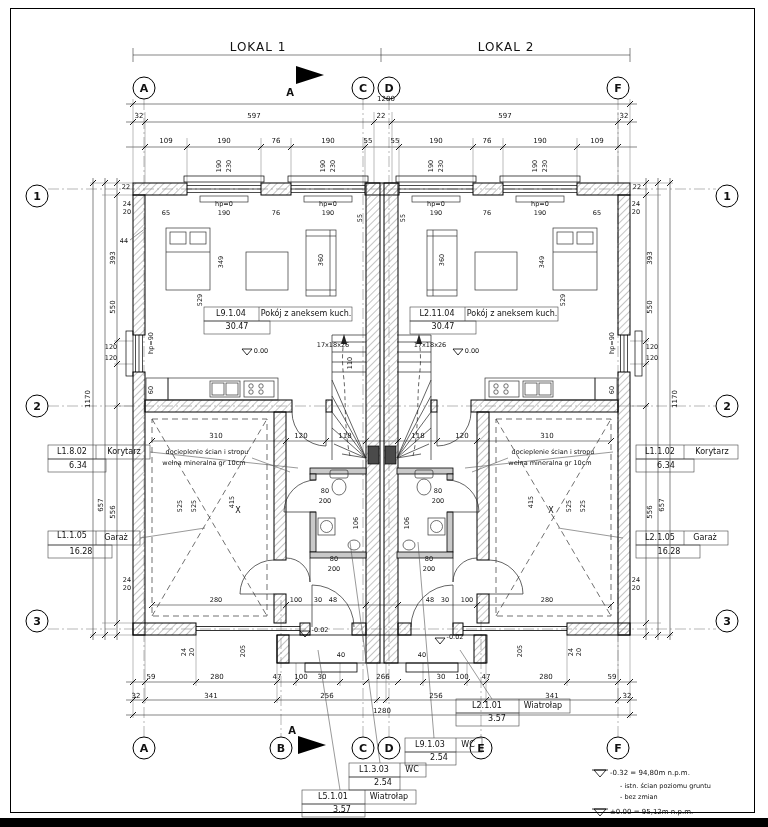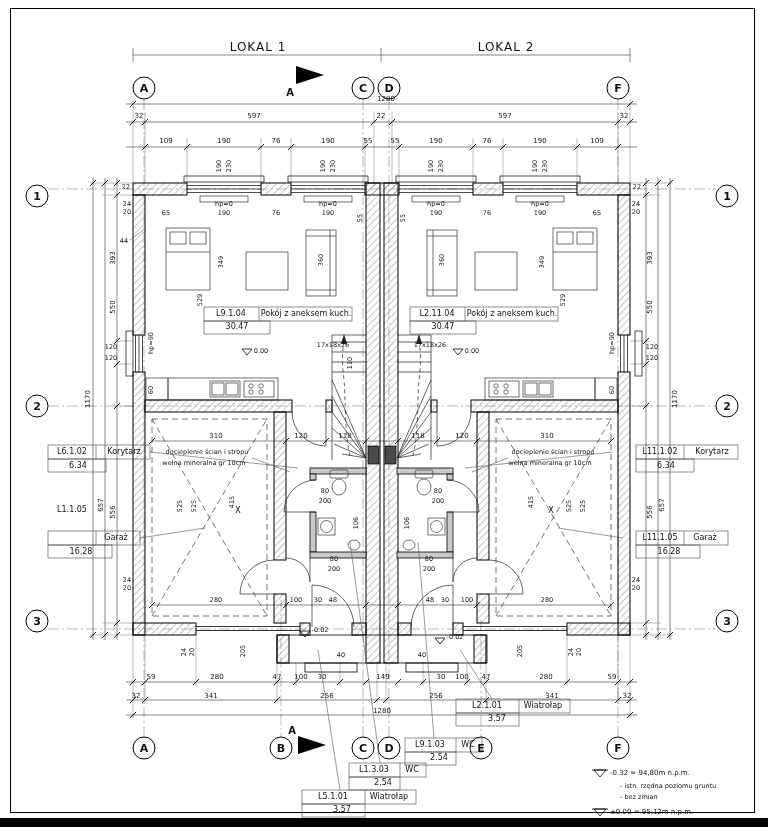--- a/index.html
+++ b/index.html
@@ -417,30 +417,30 @@
   <span class="t v" style="left:113px;top:512px">556</span>
 
   <span class="t v" style="left:675px;top:399px">1170</span>
   <span class="t v" style="left:662px;top:505px">657</span>
   <span class="t v" style="left:650px;top:258px">393</span>
   <span class="t v" style="left:650px;top:307px">550</span>
   <span class="t s6" style="left:652px;top:347px">120</span>
   <span class="t s6" style="left:652px;top:358px">120</span>
   <span class="t v" style="left:650px;top:512px">556</span>
 
-  <span class="t room" style="left:72px;top:452px">L6.1.02</span>
+  <span class="t room" style="left:72px;top:452px">L1.8.02</span>
   <span class="t room" style="left:124px;top:452px">Korytarz</span>
   <span class="t room" style="left:78px;top:466px">6.34</span>
-  <span class="t room" style="left:72px;top:510px">L1.1.05</span>
+  <span class="t room" style="left:72px;top:536px">L1.1.05</span>
   <span class="t room" style="left:116px;top:538px">Garaż</span>
   <span class="t room" style="left:81px;top:552px">16.28</span>
-  <span class="t room" style="left:660px;top:452px">L11.1.02</span>
+  <span class="t room" style="left:660px;top:452px">L1.1.02</span>
   <span class="t room" style="left:712px;top:452px">Korytarz</span>
   <span class="t room" style="left:666px;top:466px">6.34</span>
-  <span class="t room" style="left:660px;top:538px">L11.1.05</span>
+  <span class="t room" style="left:660px;top:538px">L2.1.05</span>
   <span class="t room" style="left:705px;top:538px">Garaż</span>
   <span class="t room" style="left:669px;top:552px">16.28</span>
 
   <span class="t s6" style="left:224px;top:204px">hp=0</span>
   <span class="t s6" style="left:328px;top:204px">hp=0</span>
   <span class="t s6" style="left:436px;top:204px">hp=0</span>
   <span class="t s6" style="left:540px;top:204px">hp=0</span>
   <span class="t s6" style="left:224px;top:213px">190</span>
   <span class="t s6" style="left:328px;top:213px">190</span>
   <span class="t s6" style="left:436px;top:213px">190</span>
@@ -527,21 +527,21 @@
   <span class="t v s6" style="left:184px;top:652px">24</span>
   <span class="t v s6" style="left:192px;top:652px">20</span>
   <span class="t v s6" style="left:571px;top:652px">24</span>
   <span class="t v s6" style="left:579px;top:652px">20</span>
 
   <span class="t" style="left:151px;top:677px">59</span>
   <span class="t" style="left:217px;top:677px">280</span>
   <span class="t" style="left:277px;top:677px">47</span>
   <span class="t" style="left:301px;top:677px">100</span>
   <span class="t" style="left:322px;top:677px">30</span>
-  <span class="t" style="left:383px;top:677px">149</span>
+  <span class="t" style="left:383px;top:677px">266</span>
   <span class="t" style="left:441px;top:677px">30</span>
   <span class="t" style="left:462px;top:677px">100</span>
   <span class="t" style="left:486px;top:677px">47</span>
   <span class="t" style="left:546px;top:677px">280</span>
   <span class="t" style="left:612px;top:677px">59</span>
   <span class="t" style="left:136px;top:696px">32</span>
   <span class="t" style="left:211px;top:696px">341</span>
   <span class="t" style="left:327px;top:696px">256</span>
   <span class="t" style="left:436px;top:696px">256</span>
   <span class="t" style="left:552px;top:696px">341</span>
@@ -555,17 +555,17 @@
   <span class="t room" style="left:468px;top:745px">WC</span>
   <span class="t room" style="left:439px;top:758px">2.54</span>
   <span class="t room" style="left:374px;top:770px">L1.3.03</span>
   <span class="t room" style="left:412px;top:770px">WC</span>
   <span class="t room" style="left:383px;top:783px">2.54</span>
   <span class="t room" style="left:333px;top:797px">L5.1.01</span>
   <span class="t room" style="left:389px;top:797px">Wiatrołap</span>
   <span class="t room" style="left:342px;top:810px">3.57</span>
 
   <span class="t tl" style="left:610px;top:773px">-0.32 = 94,80m n.p.m.</span>
-  <span class="t tl s6" style="left:620px;top:786px">- istn. rzędna poziomu gruntu</span>
+  <span class="t tl s6" style="left:620px;top:786px">- istn. ścian poziomu gruntu</span>
   <span class="t tl s6" style="left:620px;top:797px">- bez zmian</span>
   <span class="t tl" style="left:610px;top:812px">±0.00 = 95,12m n.p.m.</span>
 
 </div>
 
 </body></html>

